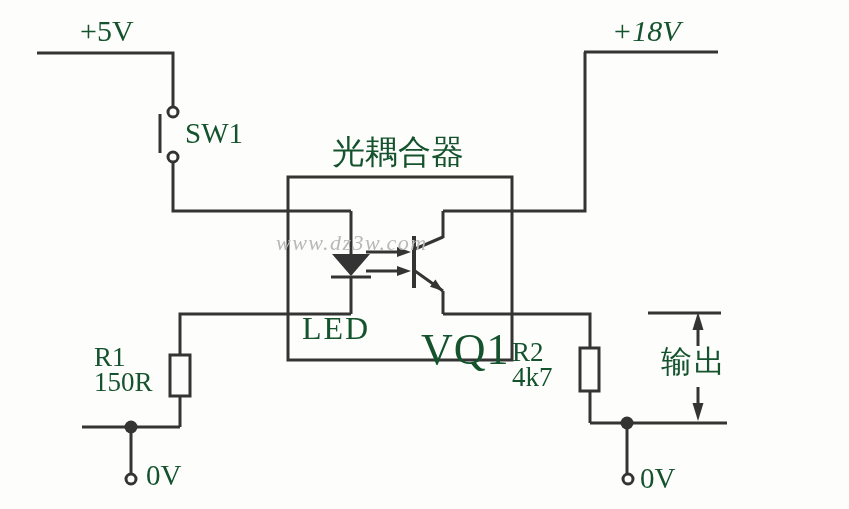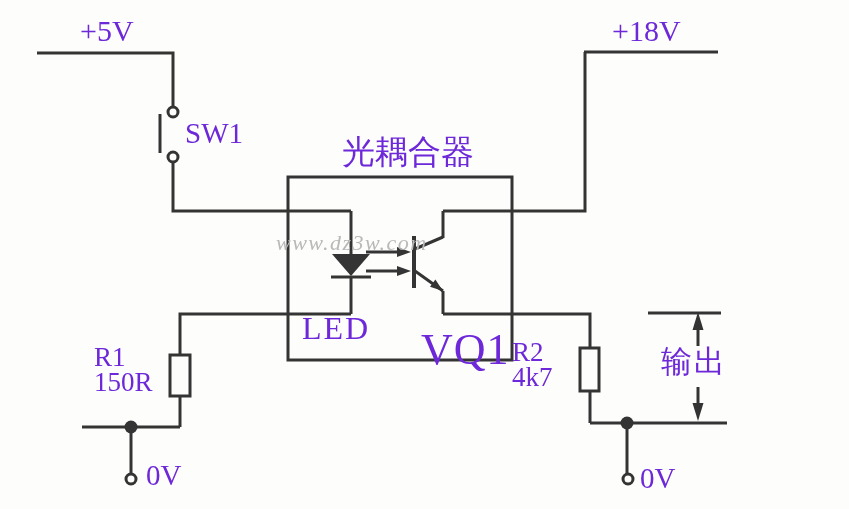--- a/index.html
+++ b/index.html
@@ -9,21 +9,21 @@
   }
   .canvas{
     position:relative;
     width:849px;height:509px;
     background:#fdfdfb;
     overflow:hidden;
   }
   .canvas svg{position:absolute;left:0;top:0;}
   .lbl{
     position:absolute;
-    color:#6d28d9;
+    color:#14532d;
     white-space:nowrap;
     line-height:1;
     user-select:none;
   }
   .lbl-center{text-align:center;}
   .res-label{line-height:25px;text-align:left;}
   .watermark{
     color:#b9b9b9;
     font-style:italic;
     letter-spacing:1.5px;
@@ -115,25 +115,25 @@
       <path d="M648,313 L721,313"></path>
       <path d="M698,318 L698,346"></path>
       <polygon points="698,312 692.5,330 703.5,330" fill="#343434" stroke="none"></polygon>
       <path d="M698,387 L698,412"></path>
       <polygon points="698,421 692.5,403 703.5,403" fill="#343434" stroke="none"></polygon>
     </g>
   </svg>
 
   <div class="lbl" style="left:80px;top:16px;font-size:30px;">+5V</div>
 
-  <div class="lbl" style="left:612px;top:16px;font-size:30px;">+18V</div>
+  <div class="lbl" style="left:612px;top:16px;font-size:30px;font-style:italic;">+18V</div>
 
   <div class="lbl" style="left:185px;top:119px;font-size:29px;text-align:center;">SW1</div>
 
-  <div class="lbl lbl-center" style="left:296px;top:136px;width:224px;font-size:33px;">光耦合器</div>
+  <div class="lbl lbl-center" style="left:286px;top:136px;width:224px;font-size:33px;">光耦合器</div>
 
   <div class="lbl" style="left:302px;top:312px;font-size:32px;letter-spacing:2px;text-align:right;">LED</div>
 
   <div class="lbl" style="left:421px;top:312px;font-size:44px;letter-spacing:1px;margin-top:16px;">VQ1</div>
 
   <div class="lbl res-label" style="left:94px;top:345px;width:76px;font-size:27px;">
     <div>R1</div>
     <div>150R</div>
   </div>
 

